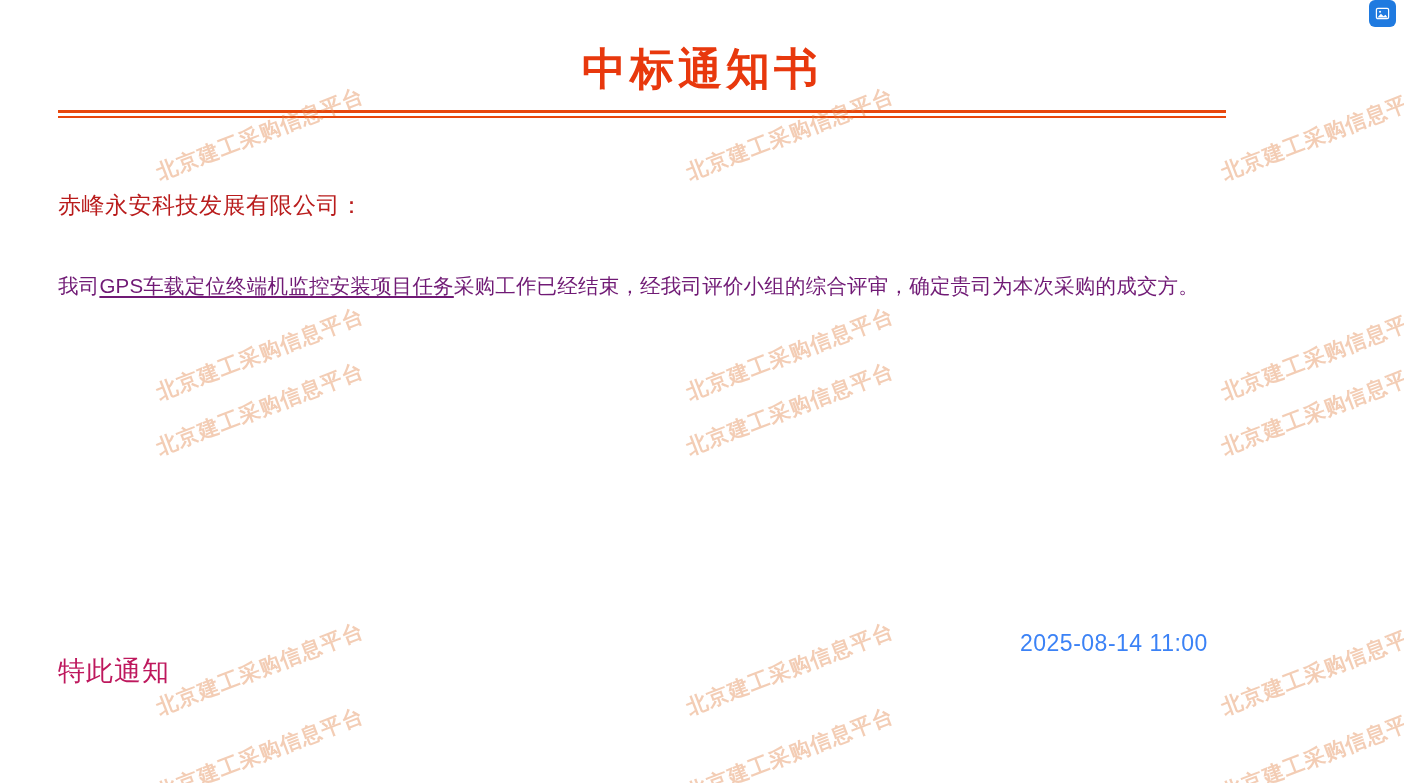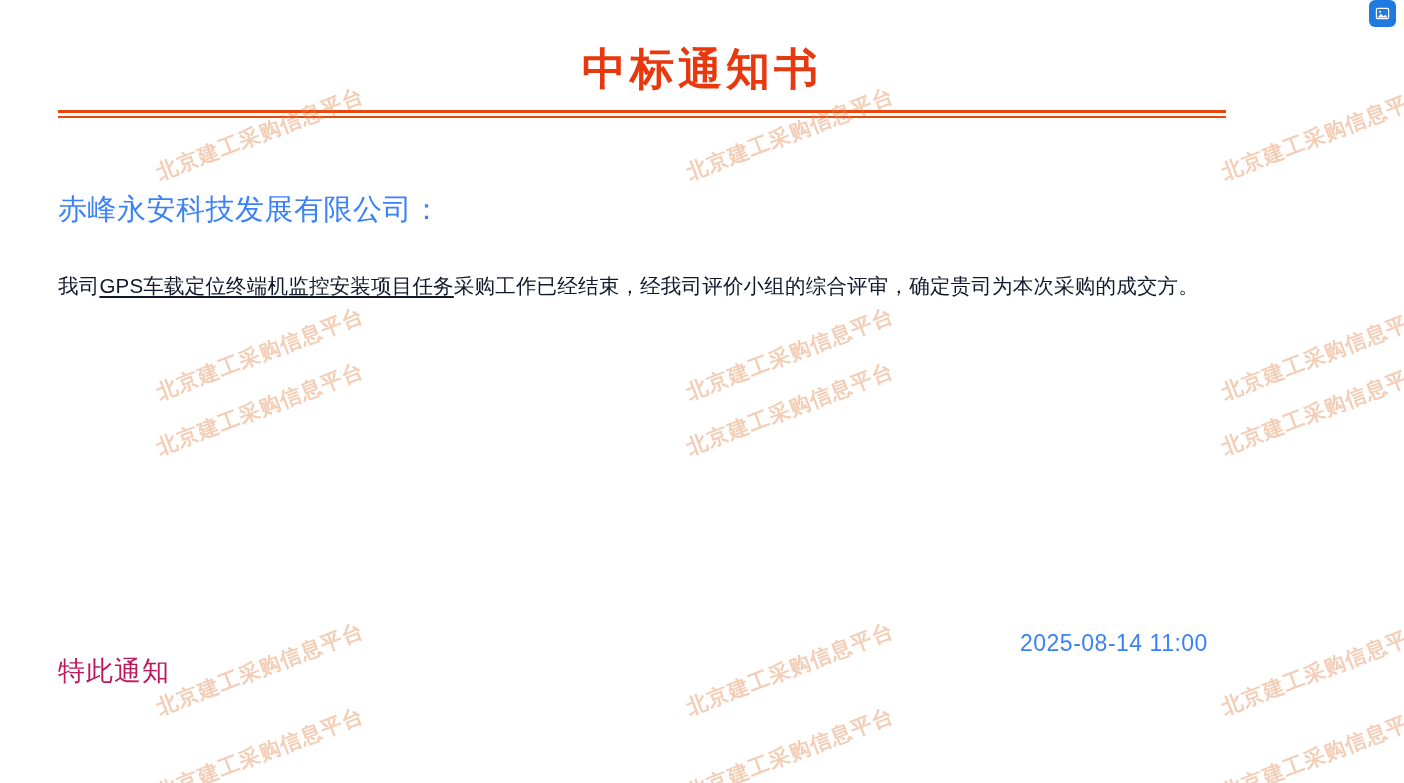--- a/index.html
+++ b/index.html
@@ -73,32 +73,32 @@
   #title-rule .rule-thin {
     height: 1.5px;
     background: #e8470d;
     width: 100%;
   }
 
   #recipient {
     position: absolute;
     top: 190px;
     left: 58px;
-    font-size: 29px;
-    color: #3b82f6;
+    font-size: 23px;
+    color: #b91c1c;
     letter-spacing: 0.5px;
   }
 
   .body-para {
     position: absolute;
     left: 58px;
     width: 1155px;
     font-size: 20.5px;
     line-height: 40px;
-    color: #0f172a;
+    color: #701a75;
     text-align: justify;
     letter-spacing: 0.2px;
   }
   #para-1 { top: 266px; }
   #para-2 { top: 364px; text-indent: 43px; }
 
   .underline-span {
     text-decoration: underline;
     text-underline-offset: 3px;
   }

